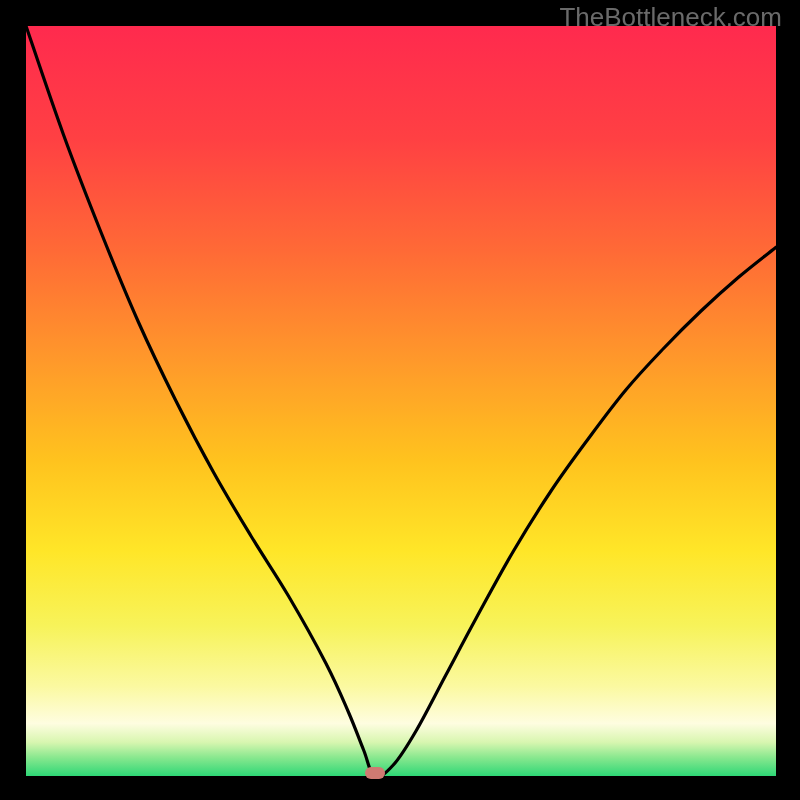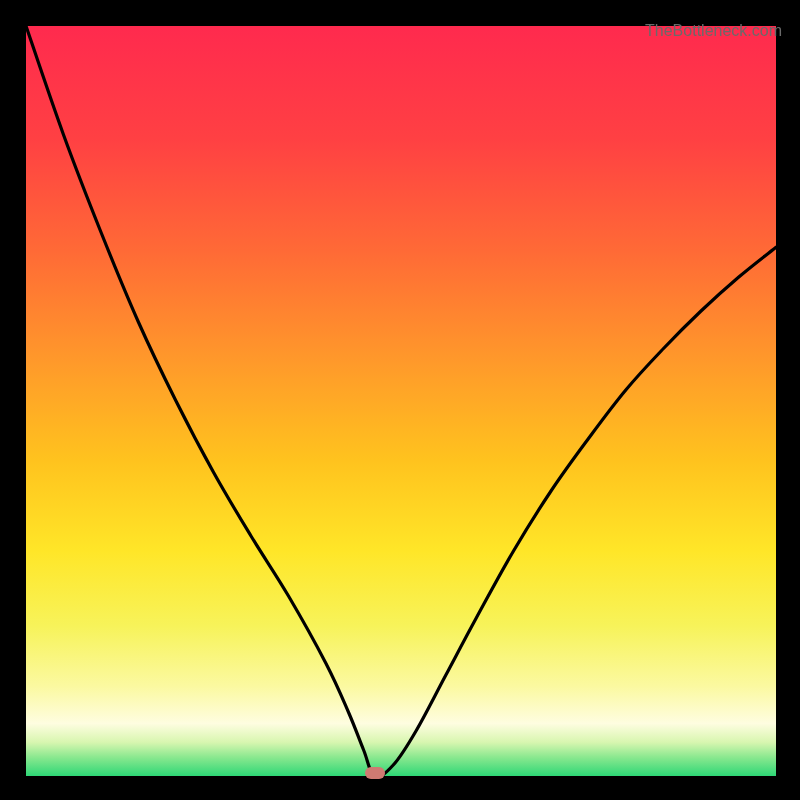--- a/index.html
+++ b/index.html
@@ -15,25 +15,24 @@
     position: relative;
     width: 800px;
     height: 800px;
     background: #000;
   }
   .watermark {
     position: absolute;
     top: 2px;
     right: 18px;
     color: #6a6a6a;
-    font-size: 16px;
+    font-size: 26px;
     font-weight: 500;
     letter-spacing: 0px;
     z-index: 10;
-    margin-top: 20px;
   }
   svg {
     position: absolute;
     top: 0;
     left: 0;
     width: 800px;
     height: 800px;
   }
   .marker {
     position: absolute;

